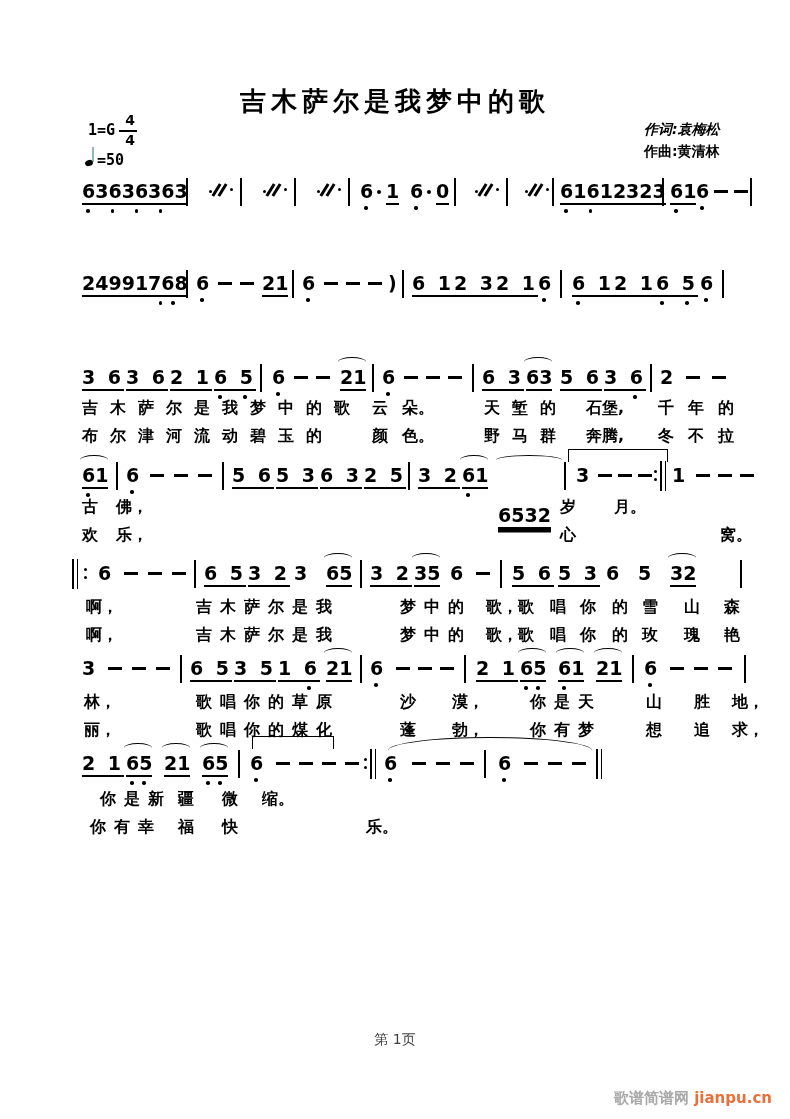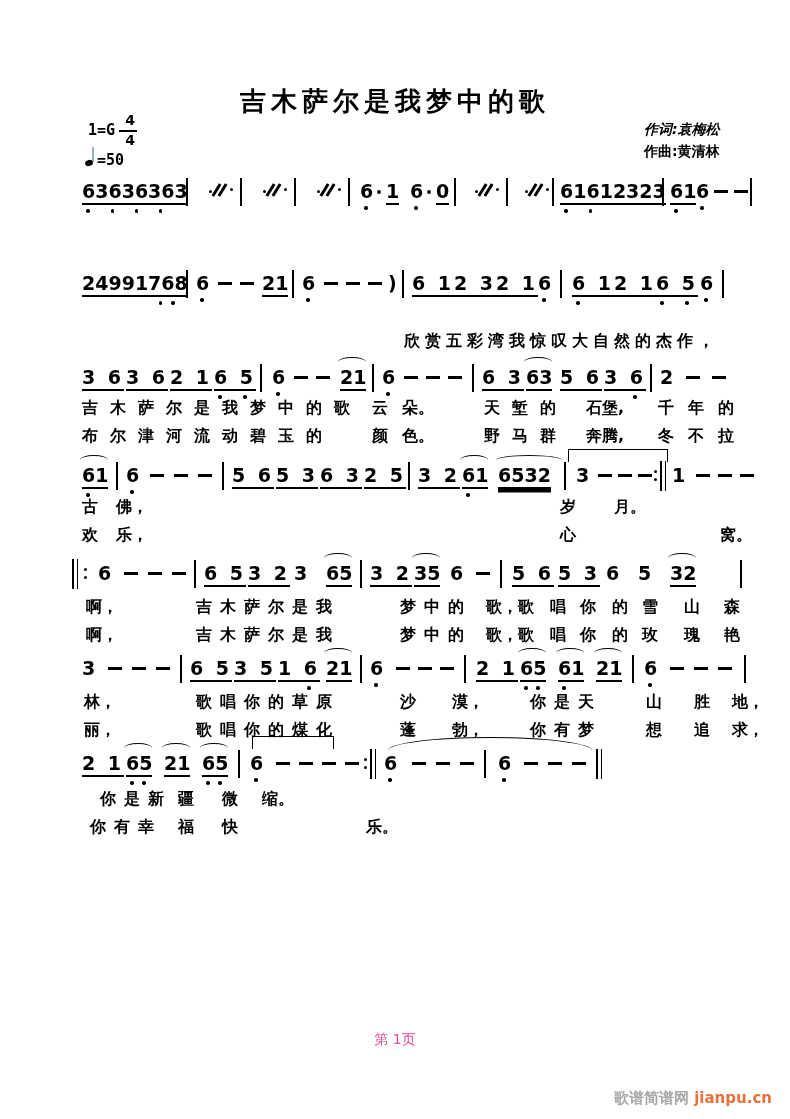--- a/index.html
+++ b/index.html
@@ -12,36 +12,36 @@
   .frac{left:121px;width:18px;text-align:center;font-size:14px;font-weight:bold;}
   #fracline{left:119px;top:130px;width:18px;height:1.5px;background:#000;}
   #notehead{left:85px;top:160px;width:8px;height:6px;background:#000;border-radius:50%;transform:rotate(-20deg);}
   #notestem{left:92px;top:147px;width:2px;height:15px;background:#8fb7b7;}
   #tempo{left:97px;top:151px;font-size:15px;font-weight:bold;font-family:"DejaVu Sans Mono",monospace;}
   .credit{right:50px;text-align:left;font-size:14px;font-weight:bold;width:96px;}
   #score{left:0;top:0;width:790px;height:1119px;}
   .sys{position:absolute;left:0;width:790px;height:100px;}
   .note{position:absolute;font-weight:bold;font-size:19px;line-height:22px;white-space:pre;}
   .u1{border-bottom:2px solid #000;padding-bottom:1px;}
-  .u2{box-shadow:0 3.5px 0 0 #000;}
+  .u2{box-shadow:0 3.5px 0 0 #000;margin-top:40px;}
   .ldot{position:absolute;width:3.5px;height:3.5px;background:#000;border-radius:50%;}
   .dash{position:absolute;width:14px;height:2.6px;background:#000;}
   .bar{position:absolute;width:1.8px;background:#000;}
   .arc{position:absolute;height:9px;border-top:1.6px solid #000;
        border-radius:100% 100% 0 0/100% 100% 0 0;}
   .adot{position:absolute;width:4px;height:4px;background:#000;border-radius:50%;}
   .cdot{position:absolute;width:3.2px;height:3.2px;background:#000;border-radius:50%;}
   .simbox{position:absolute;width:26px;height:18px;}
   .simbar{position:absolute;width:3px;height:14px;background:#000;transform:rotate(32deg);top:1px;}
   .simdot{position:absolute;width:3px;height:3px;background:#000;border-radius:50%;}
   .txt{position:absolute;font-weight:bold;font-size:19px;line-height:22px;}
   .lyr{position:absolute;font-weight:bold;font-size:16px;line-height:20px;white-space:pre;}
   .bracket{position:absolute;border-top:1.6px solid #000;border-left:1.6px solid #000;border-right:1.6px solid #000;}
   .slur{position:absolute;border-top:1.8px solid #000;border-radius:100% 100% 0 0/100% 100% 0 0;}
-  #footer{left:0;right:0;top:1031px;text-align:center;font-size:14px;color:#ec4899;}
+  #footer{left:0;right:0;top:1031px;text-align:center;font-size:14px;color:#404040;}
   #watermark{right:18px;top:1089px;font-size:15px;font-weight:bold;}
 </style>
 </head>
 <body>
 
 <div id="page">
   <div class="abs" id="title">吉木萨尔是我梦中的歌</div>
 
   <div class="abs" id="keysig">1=G</div>
   <div class="abs frac" style="top:112px;">4</div>
@@ -144,21 +144,20 @@
         <div class="bar" style="left: 560px; top: -2px; height: 28px;"></div>
         <div class="note u1" style="left: 572px; top: 0px; letter-spacing: 3px;">6 1</div>
         <div class="ldot" style="left: 576.35px; top: 29px;"></div>
         <div class="note u1" style="left: 614px; top: 0px; letter-spacing: 3px;">2 1</div>
         <div class="note u1" style="left: 656px; top: 0px; letter-spacing: 3px;">6 5</div>
         <div class="ldot" style="left: 660.35px; top: 29px;"></div>
         <div class="ldot" style="left: 685.05px; top: 29px;"></div>
         <div class="note" style="left: 700px; top: 0px; letter-spacing: 0px;">6</div>
         <div class="ldot" style="left: 704.35px; top: 26px;"></div>
         <div class="bar" style="left: 722px; top: -2px; height: 28px;"></div>
-        <div class="lyr" style="left: 404px; top: 59px; letter-spacing: 5px;">欣赏五彩湾我惊叹大自然的杰作，</div>
       </div>
       <div class="sys" style="top: 366px;">
         <div class="note u1" style="left: 82px; top: 0px; letter-spacing: 3px;">3 6</div>
         <div class="note u1" style="left: 126px; top: 0px; letter-spacing: 3px;">3 6</div>
         <div class="note u1" style="left: 170px; top: 0px; letter-spacing: 3px;">2 1</div>
         <div class="note u1" style="left: 214px; top: 0px; letter-spacing: 3px;">6 5</div>
         <div class="ldot" style="left: 218.35px; top: 29px;"></div>
         <div class="ldot" style="left: 243.05px; top: 29px;"></div>
         <div class="bar" style="left: 260px; top: -2px; height: 28px;"></div>
         <div class="note" style="left: 272px; top: 0px; letter-spacing: 0px;">6</div>

